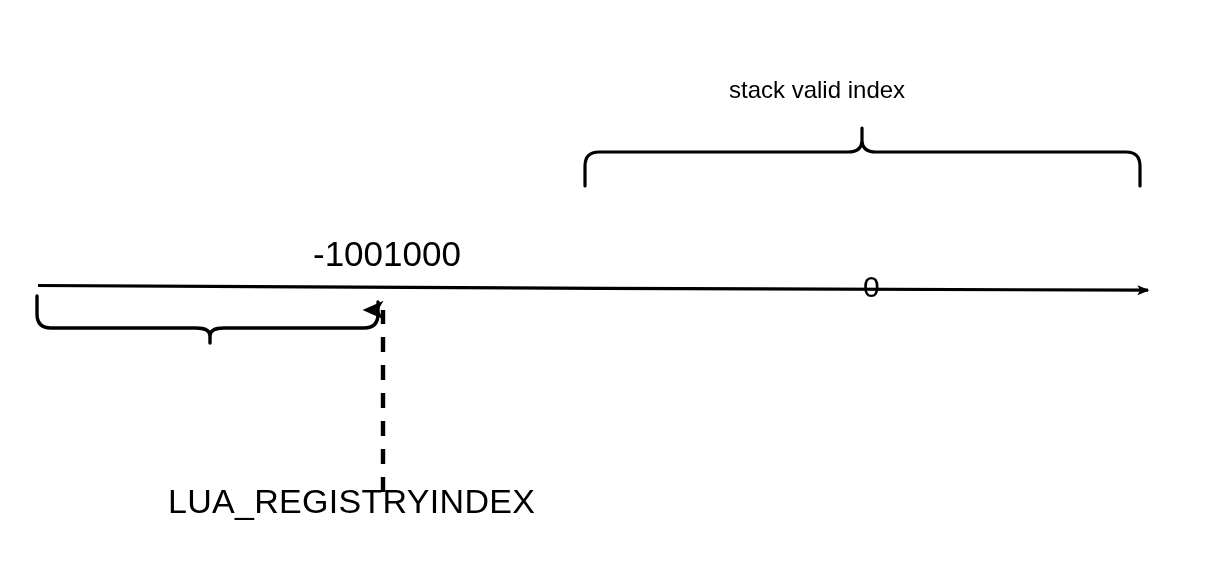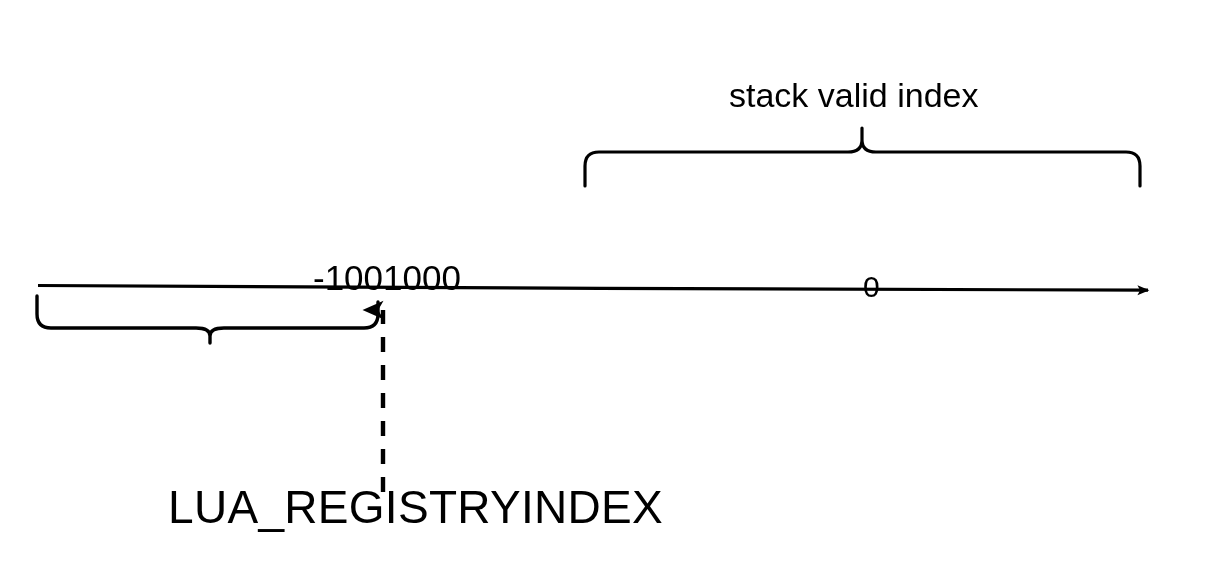--- a/index.html
+++ b/index.html
@@ -35,52 +35,51 @@
     font-weight: 400;
     line-height: 1;
   }
   
   .tick-label {
     font-size: 35px;
   }
   #label-neg-1001000 {
     left: 313px;
     top: 236px;
-    margin-top: 24px;
   }
   #label-neg-100000 {
     left: 576px;
     top: 233px;
   }
   #label-pos-100000 {
     left: 1076px;
     top: 226px;
   }
   
   #label-zero {
     left: 863px;
     top: 272px;
     font-size: 30px;
   }
   
   .brace-caption {
-    font-size: 34px;
+    font-size: 24px;
   }
   #caption-stack-valid-index {
     left: 729px;
     top: 78px;
   }
   #caption-upvalue-index {
     left: 102px;
     top: 367px;
   }
   #caption-registry-index {
     left: 168px;
     top: 484px;
-    font-size: 46px;
+    font-size: 34px;
     letter-spacing: 0.3px;
   }
 </style>
 </head>
 <body>
 
 <div id="diagram-root">
 
   <svg id="diagram-svg" viewBox="0 0 1225 571">
 

